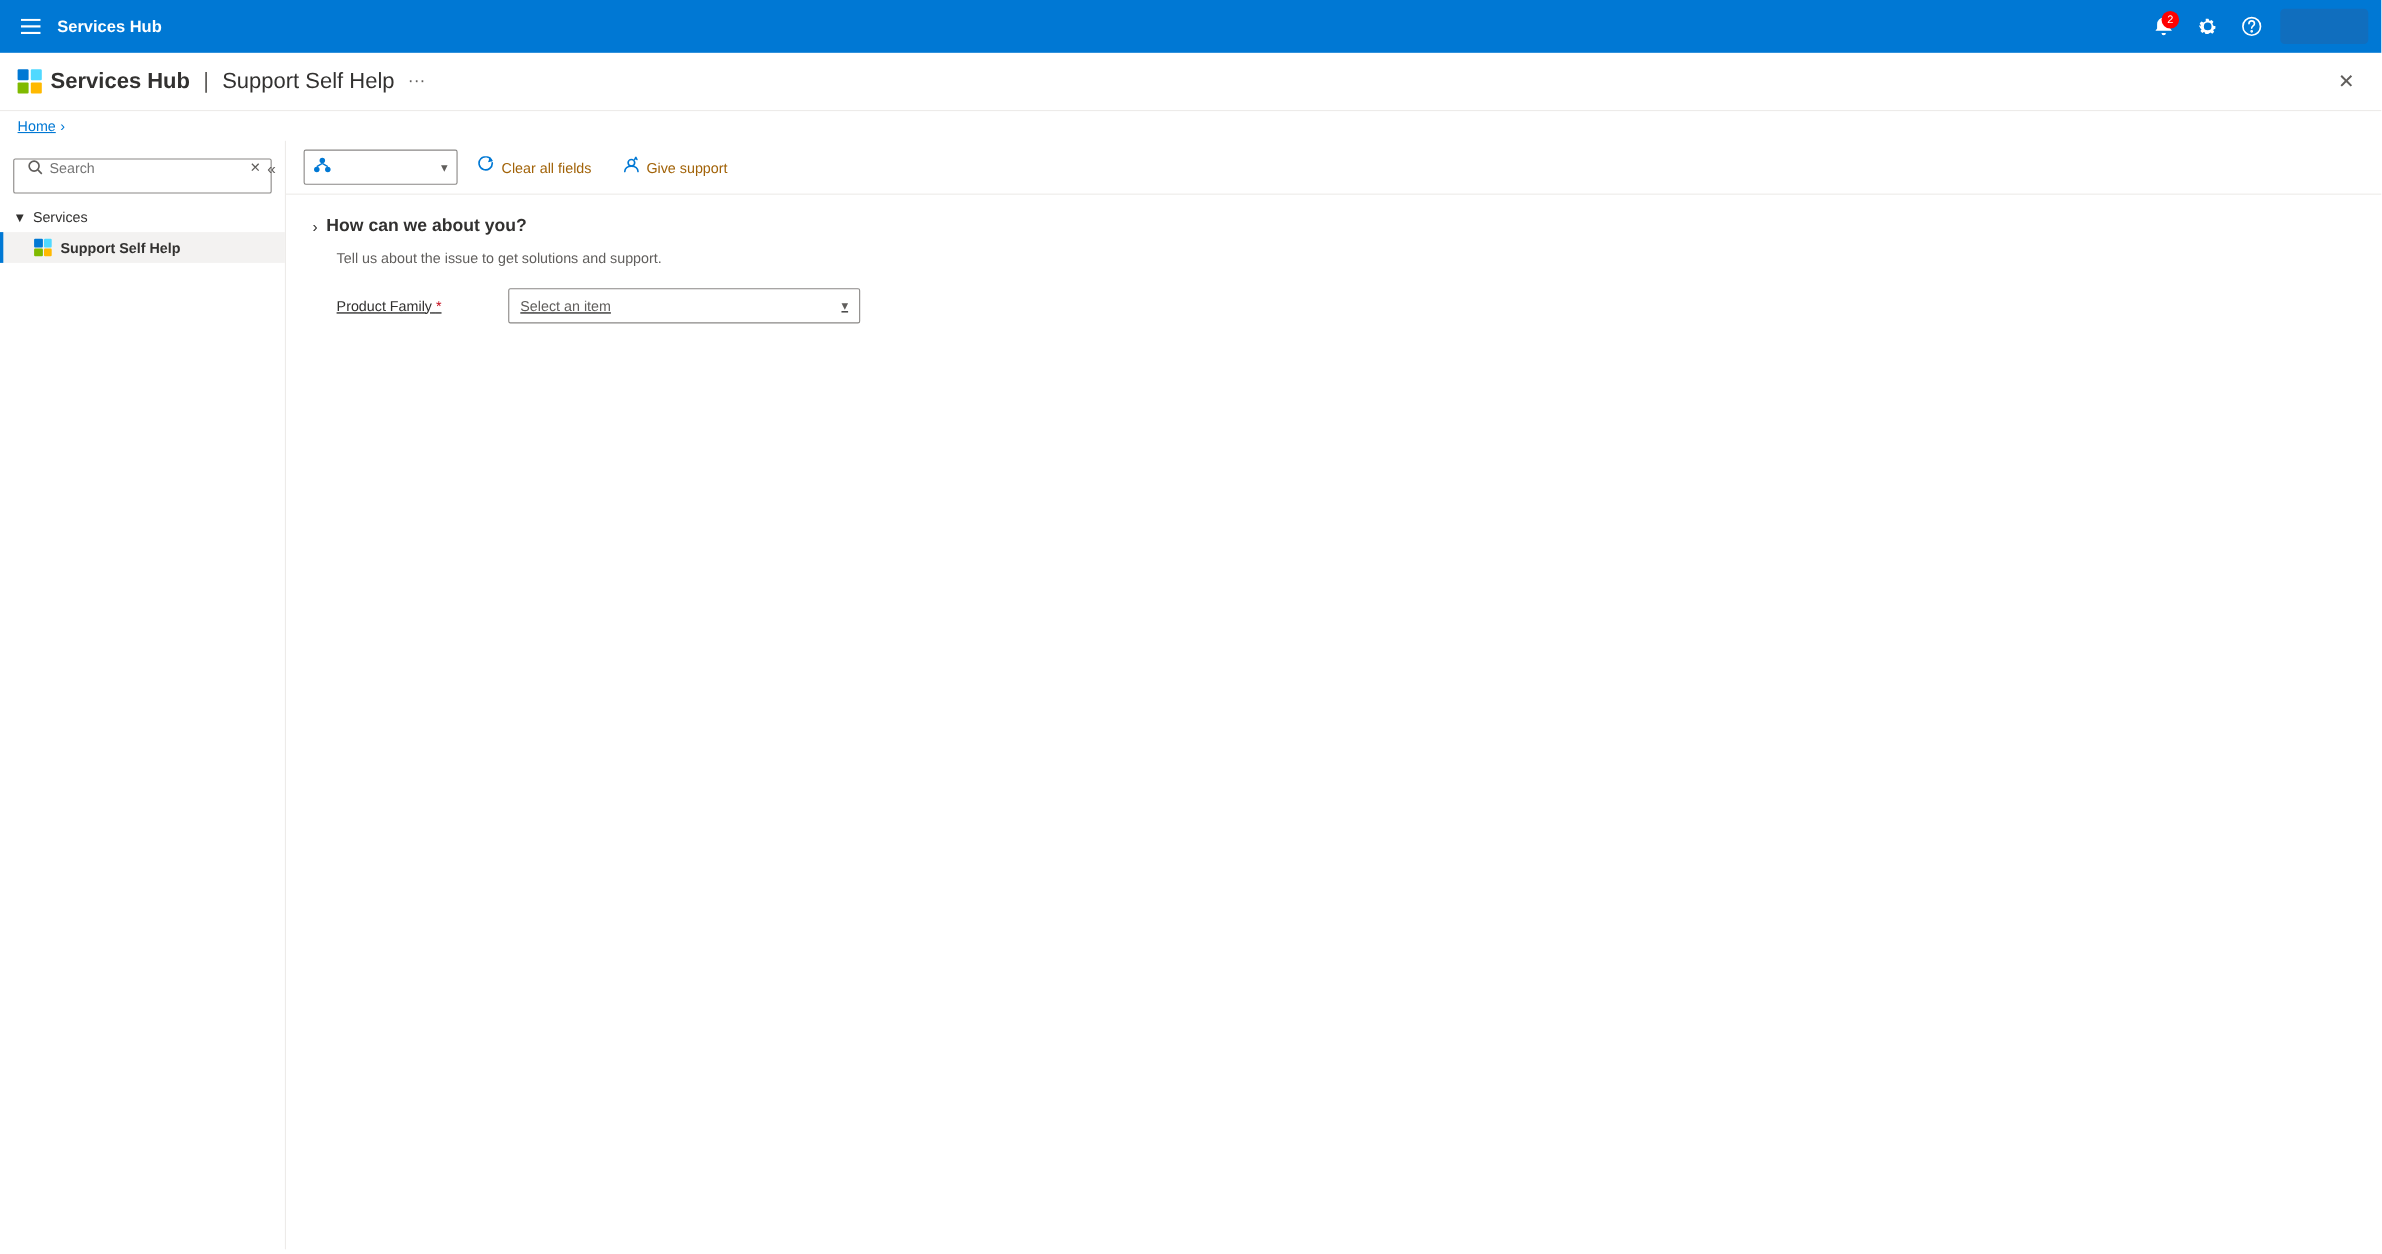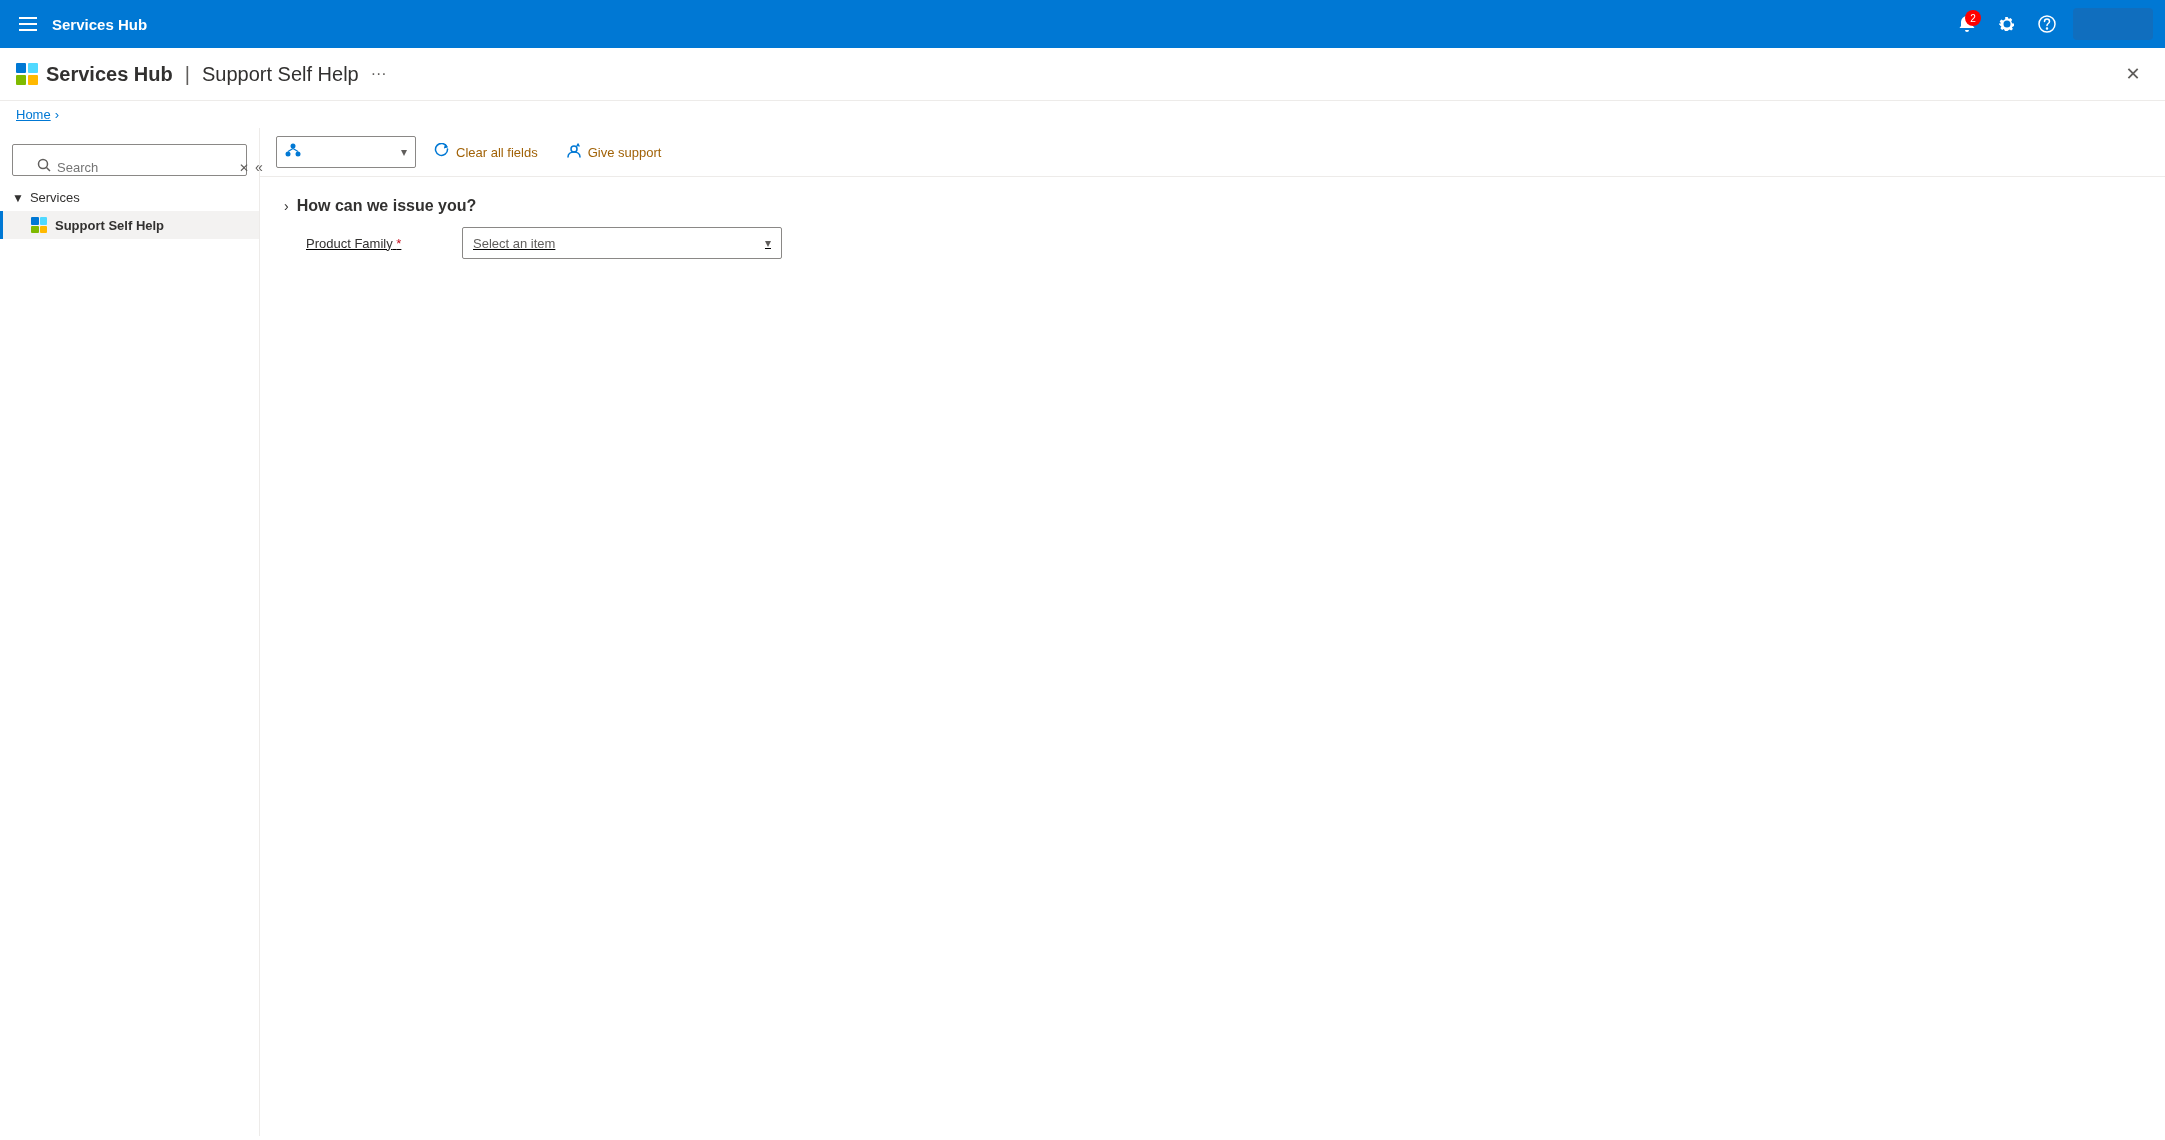--- a/index.html
+++ b/index.html
@@ -104,25 +104,25 @@
     
     .sidebar {
       width: 260px;
       border-right: 1px solid #edebe9;
       flex-shrink: 0;
       padding-top: 8px;
     }
     .sidebar-search {
       margin: 8px 12px;
       display: flex;
-      align-items: flex-end;
+      align-items: flex-start;
       border: 1px solid #8a8886;
       border-radius: 2px;
       height: 32px;
-      padding: 0 24px;
+      padding: 0 12px;
       gap: 6px;
     }
     .sidebar-search input {
       border: none; outline: none;
       font-size: 13px; flex: 1;
       background: transparent;
     }
     .sidebar-search-icon { color: #605e5c; font-size: 14px; }
     .sidebar-search-clear { color: #605e5c; cursor: pointer; font-size: 12px; }
     .sidebar-search-collapse { color: #605e5c; cursor: pointer; font-size: 14px; }
@@ -399,22 +399,23 @@
             <path d="M11 3l1-2 1 2" stroke-linecap="round" stroke-linejoin="round"></path>
           </svg>
         </span>
         <span>Give support</span>
       </div>
     </div>
 
     <div class="content">
       <div class="section-header">
         <span class="section-chevron">›</span>
-        <span class="section-title">How can we issue you?</span>
-      </div>
+        <span class="section-title">How can we about you?</span>
+      </div>
+      <div class="section-description">Tell us about the issue to get solutions and support.</div>
 
       <div class="form-row">
         <div class="form-label">
           <span>Product Family</span>
           <span class="required-star"> *</span>
         </div>
         <div class="form-select">
           <span class="form-select-text">Select an item</span>
           <span class="form-select-chevron">▾</span>
         </div>

